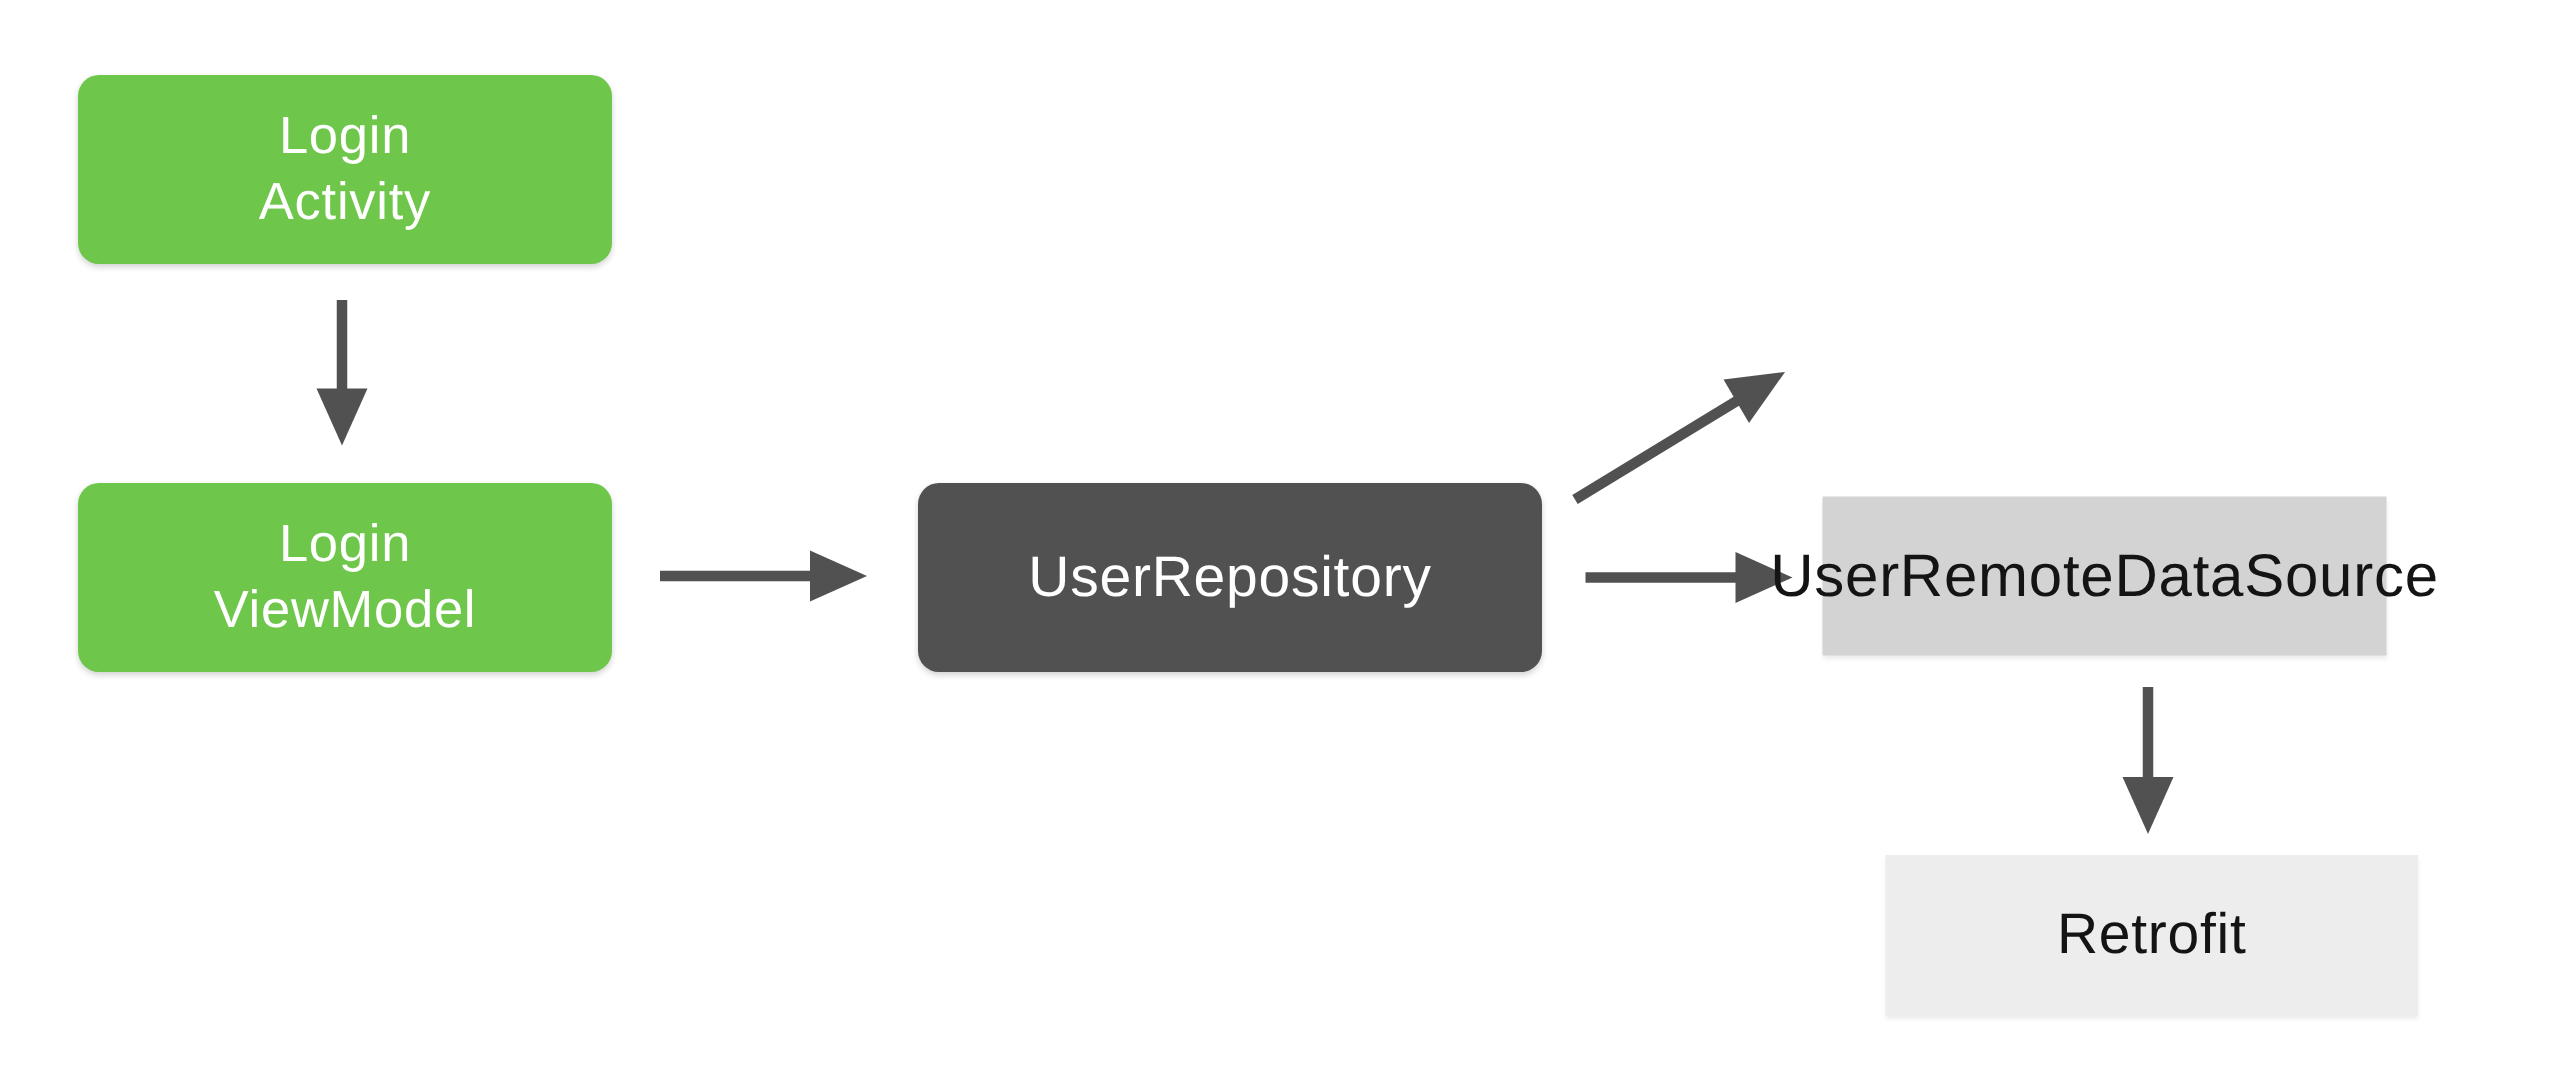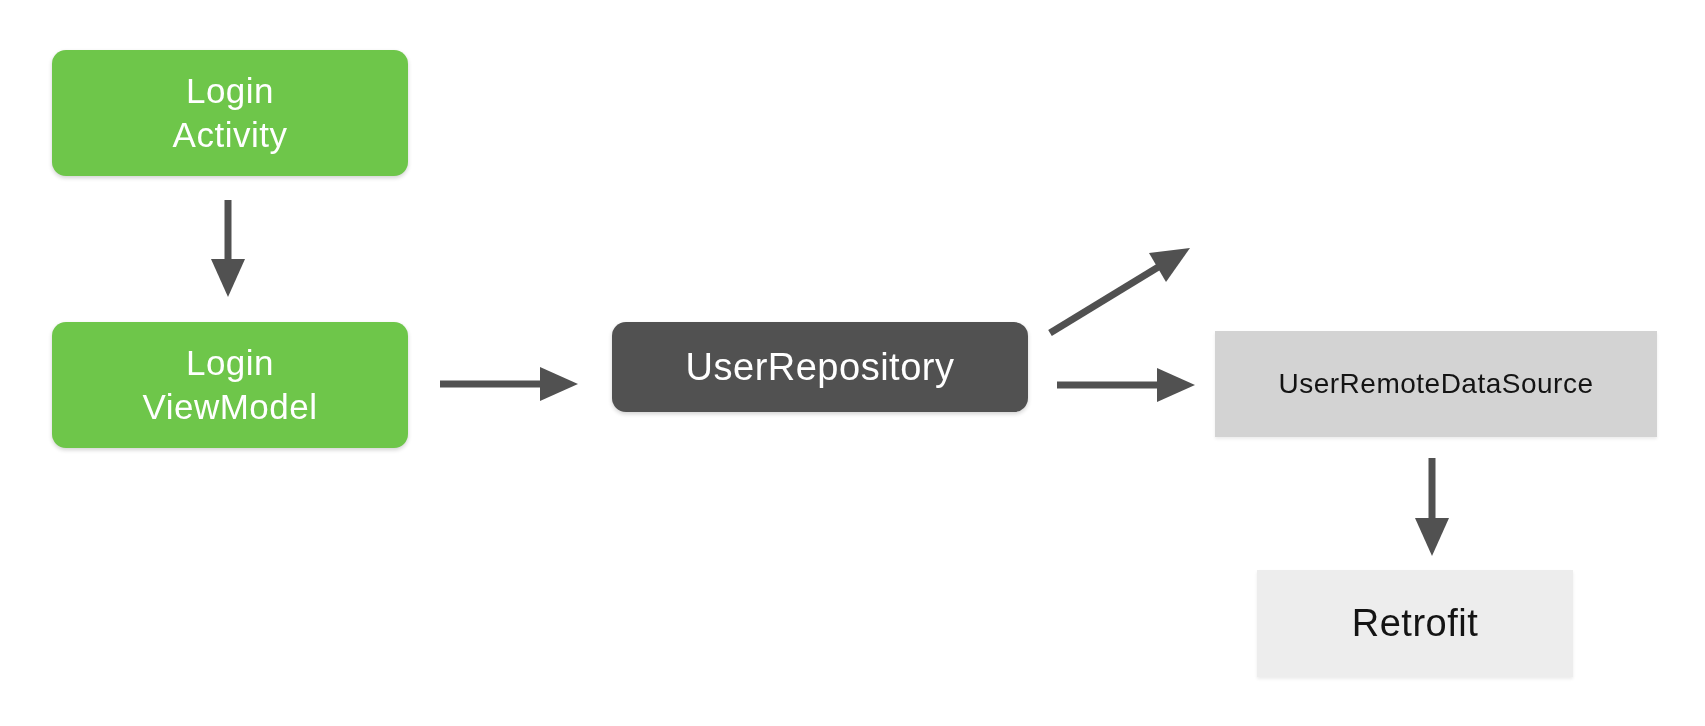--- a/index.html
+++ b/index.html
@@ -37,33 +37,33 @@
   }
   #node-login-activity {
     left: 52px; top: 50px; width: 356px; height: 126px;
     font-size: 35px; line-height: 1.27;
   }
   #node-login-viewmodel {
     left: 52px; top: 322px; width: 356px; height: 126px;
     font-size: 35px; line-height: 1.27;
   }
   #node-user-repository {
-    left: 612px; top: 322px; width: 416px; height: 90px;
+    left: 612px; top: 322px; width: 416px; height: 126px;
     font-size: 38px;
   }
   #node-user-local-data-source {
     left: 1215px; top: 162px; width: 442px; height: 106px;
     font-size: 40px;
   }
   #node-user-remote-data-source {
-    left: 1215px; top: 331px; width: 442px; height: 106px;
-    font-size: 28px;
+    left: 1215px; top: 331px; width: 376px; height: 106px;
+    font-size: 40px;
   }
   #node-retrofit {
-    left: 1257px; top: 570px; width: 316px; height: 107px;
+    left: 1257px; top: 570px; width: 355px; height: 107px;
     font-size: 38px;
   }
   svg.arrows {
     position: absolute;
     left: 0; top: 0;
     width: 1705px;
     height: 726px;
     pointer-events: none;
   }
   .arrow line {

